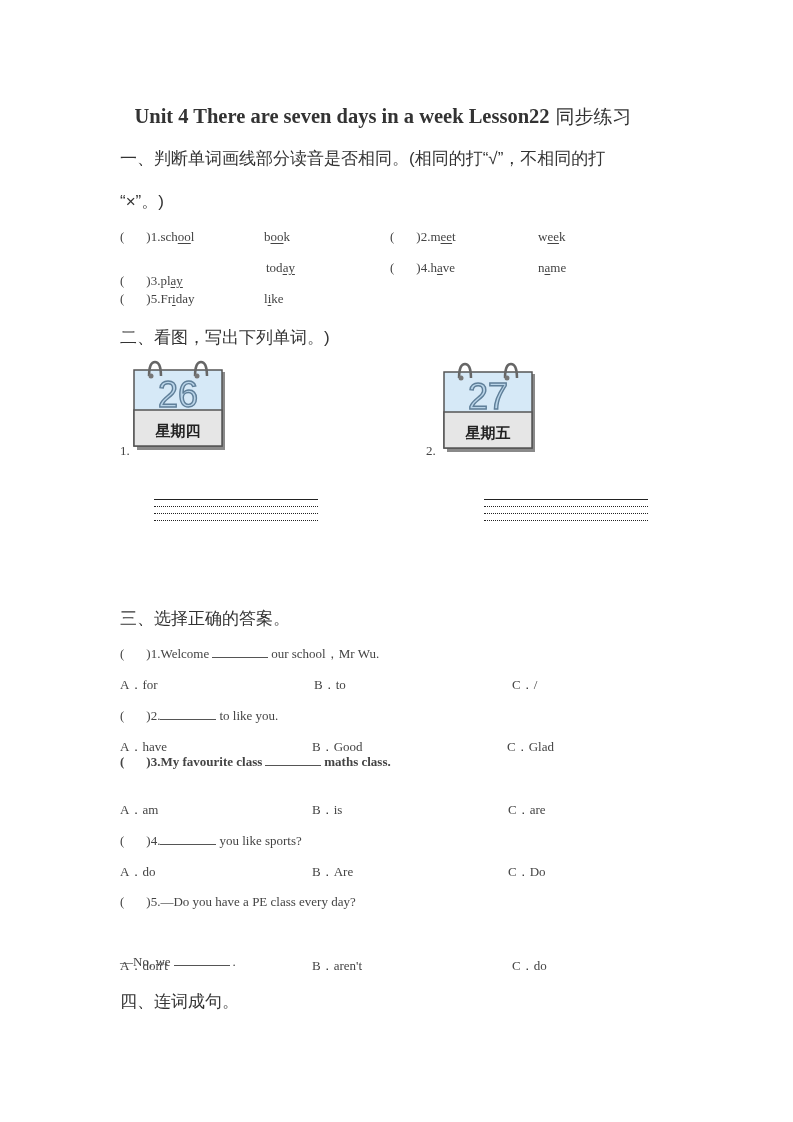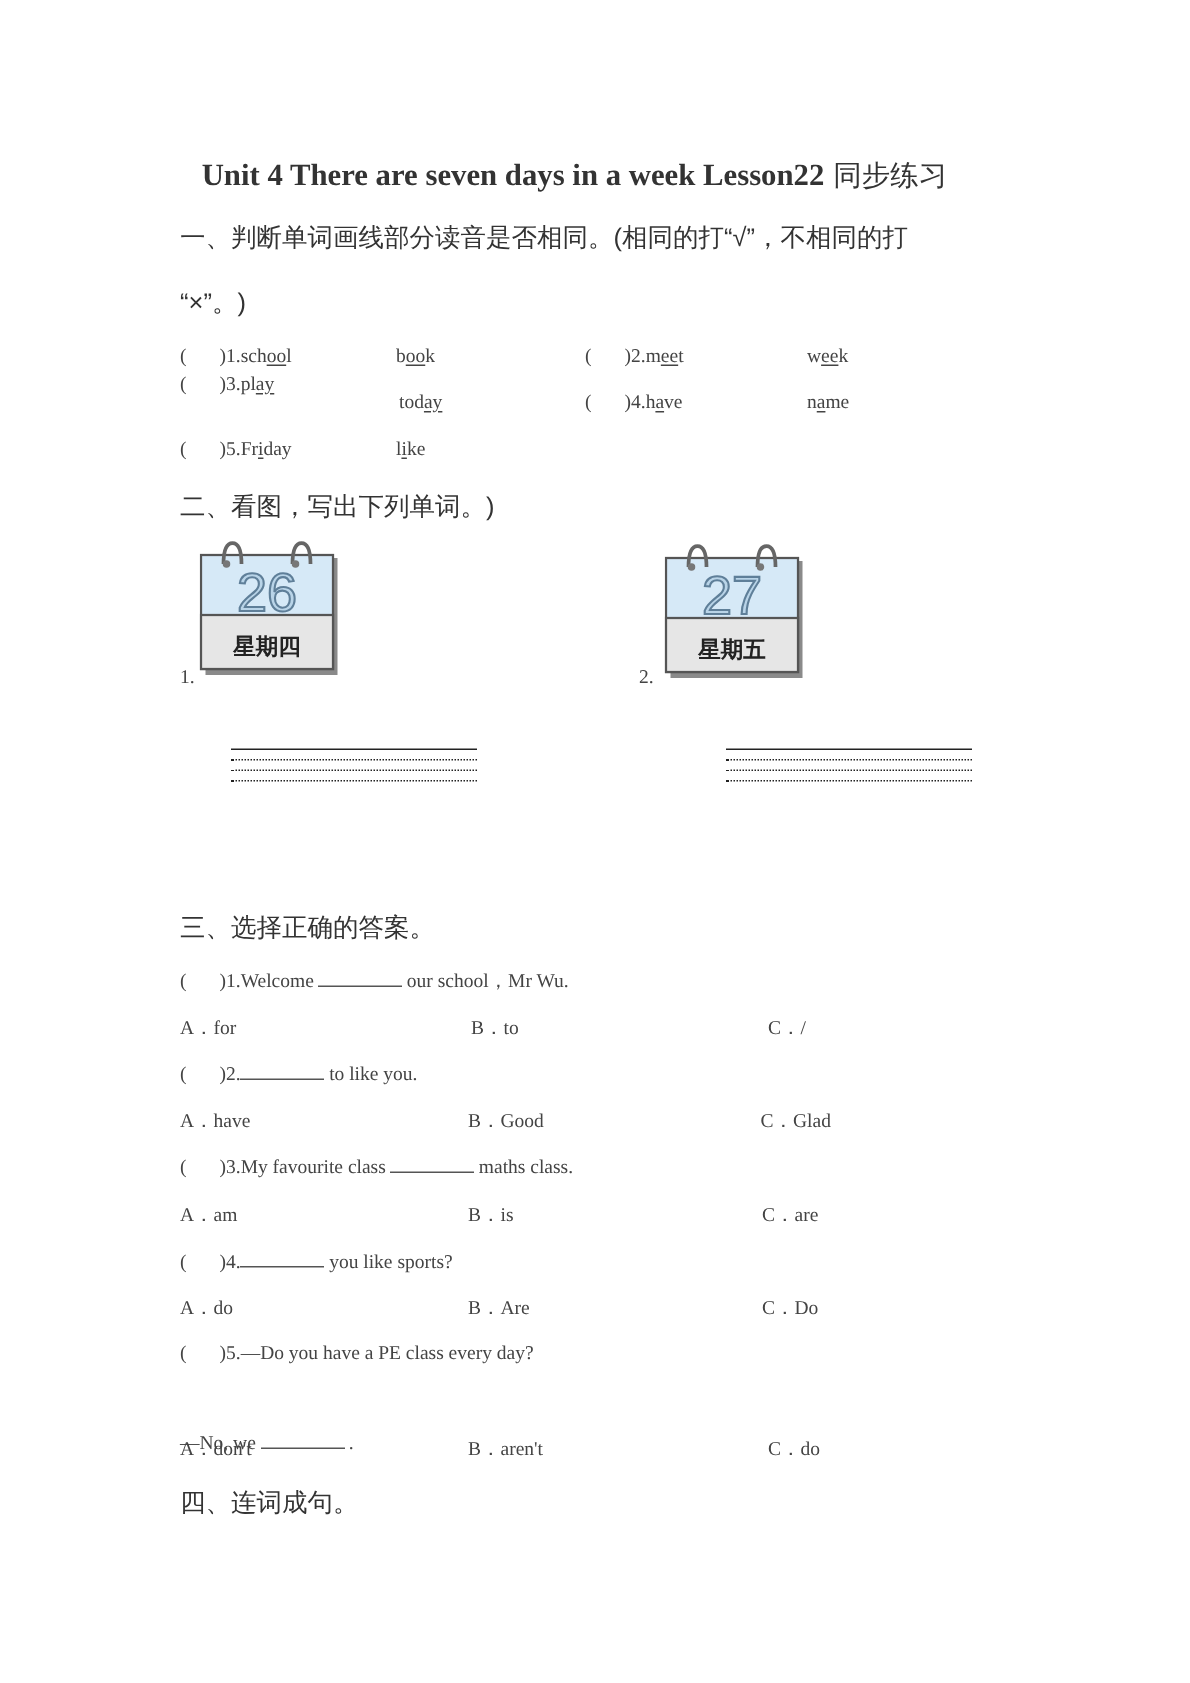--- a/index.html
+++ b/index.html
@@ -42,21 +42,21 @@
   <span>b</span><span class="u">oo</span><span>k</span>
 </div>
 
 <div class="abs small" style="left:390px; top:229px;">
   <span>(</span><span style="display:inline-block;width:22px;"></span><span>)</span><span>2.</span><span>m</span><span class="u">ee</span><span>t</span>
 </div>
 <div class="abs small" style="left:538px; top:229px;">
   <span>w</span><span class="u">ee</span><span>k</span>
 </div>
 
-<div class="abs small" style="left:120px; top:248px;">
+<div class="abs small" style="left:120px; top:273px;">
   <span>(</span><span style="display:inline-block;width:22px;"></span><span>)</span><span>3.</span><span>pl</span><span class="u">ay</span><span></span>
 </div>
 <div class="abs small" style="left:266px; top:260px;">
   <span>tod</span><span class="u">ay</span><span></span>
 </div>
 
 <div class="abs small" style="left:390px; top:260px;">
   <span>(</span><span style="display:inline-block;width:22px;"></span><span>)</span><span>4.</span><span>h</span><span class="u">a</span><span>ve</span>
 </div>
 <div class="abs small" style="left:538px; top:260px;">
@@ -124,21 +124,21 @@
 <div class="abs small" style="left:314px; top:676px;">B．to</div>
 <div class="abs small" style="left:512px; top:676px;">C．/</div>
 
 <div class="abs small" style="left:120px; top:707px;">
   <span>(</span><span style="display:inline-block;width:22px;"></span><span>)</span><span>2.</span><span class="blank" style="margin-left:0"></span><span>to like you.</span>
 </div>
 <div class="abs small" style="left:120px; top:738px;">A．have</div>
 <div class="abs small" style="left:312px; top:738px;">B．Good</div>
 <div class="abs small" style="left:507px; top:738px;">C．Glad</div>
 
-<div class="abs small" style="left:120px; top:769px;">
+<div class="abs small" style="left:120px; top:753px;font-weight:bold;">
   <span>(</span><span style="display:inline-block;width:22px;"></span><span>)</span><span>3.</span><span>My favourite class</span><span class="blank"></span><span>maths class.</span>
 </div>
 <div class="abs small" style="left:120px; top:801px;">A．am</div>
 <div class="abs small" style="left:312px; top:801px;">B．is</div>
 <div class="abs small" style="left:508px; top:801px;">C．are</div>
 
 <div class="abs small" style="left:120px; top:832px;">
   <span>(</span><span style="display:inline-block;width:22px;"></span><span>)</span><span>4.</span><span class="blank" style="margin-left:0"></span><span>you like sports?</span>
 </div>
 <div class="abs small" style="left:120px; top:863px;">A．do</div>

